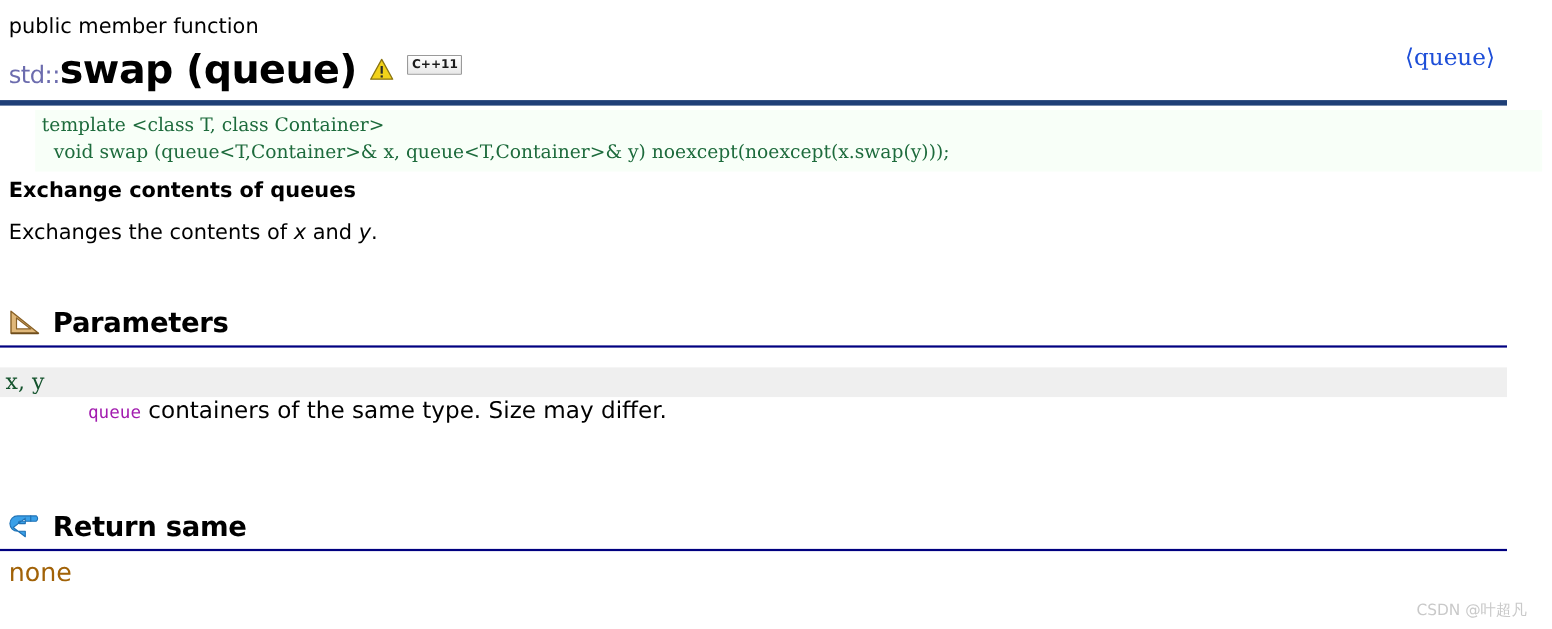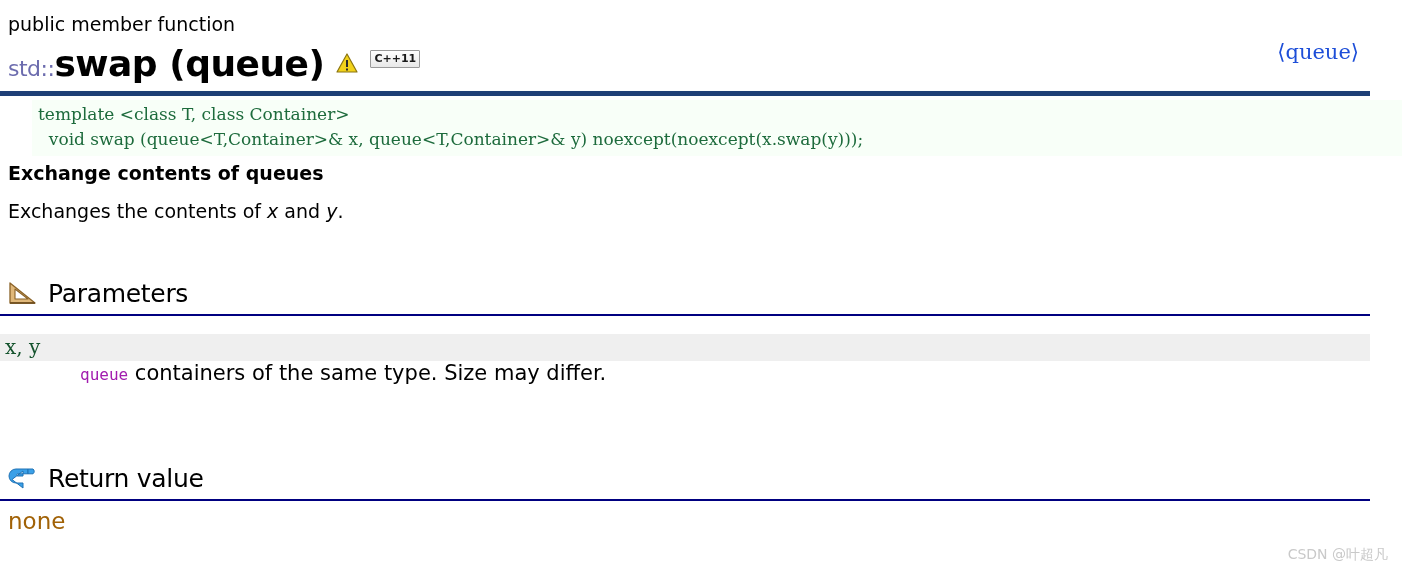--- a/index.html
+++ b/index.html
@@ -156,21 +156,21 @@
   }
   .section-head {
     display: flex;
     align-items: center;
     gap: 10px;
     padding-left: 8px;
     height: 34px;
   }
   .section-title {
     font-size: 25px;
-    font-weight: normal;
+    font-weight: bold;
     color: #000;
     letter-spacing: -0.3px;
   }
   .section-rule {
     width: 1370px;
     height: 2px;
     background: #000080;
     margin-top: 4px;
   }
 
@@ -282,21 +282,21 @@
   <div class="param-desc" style="top:360px;"><span class="mono-blue">queue</span><span> containers of the same type. Size may differ.</span></div>
 
   <div class="section" style="top:461px;">
     <div class="section-head">
       <span class="sec-icon">
         <svg width="30" height="26" viewBox="0 0 30 26" xmlns="http://www.w3.org/2000/svg">
           <path d="M20 4 L8 4 A7 7 0 0 0 8 18 L15 18 L15 23 L4 14.5 L15 6 L15 11 L9.5 11 A1.2 1.2 0 0 1 9.5 8.8 L20 8.8 Z" fill="#3aa0e8" stroke="#1f72b5" stroke-width="1" stroke-linejoin="round"></path>
           <path d="M20 4 L20 8.8 L25 8.8 A3 3 0 0 0 25 4 Z" fill="#3aa0e8" stroke="#1f72b5" stroke-width="1"></path>
         </svg>
       </span>
-      <span class="section-title">Return value</span>
+      <span class="section-title">Return same</span>
     </div>
     <div class="section-rule"></div>
   </div>
 
   <div class="ret-body" style="top:509px;">none</div>
 
   <div class="watermark">CSDN @叶超凡</div>
 
 </div>
 

